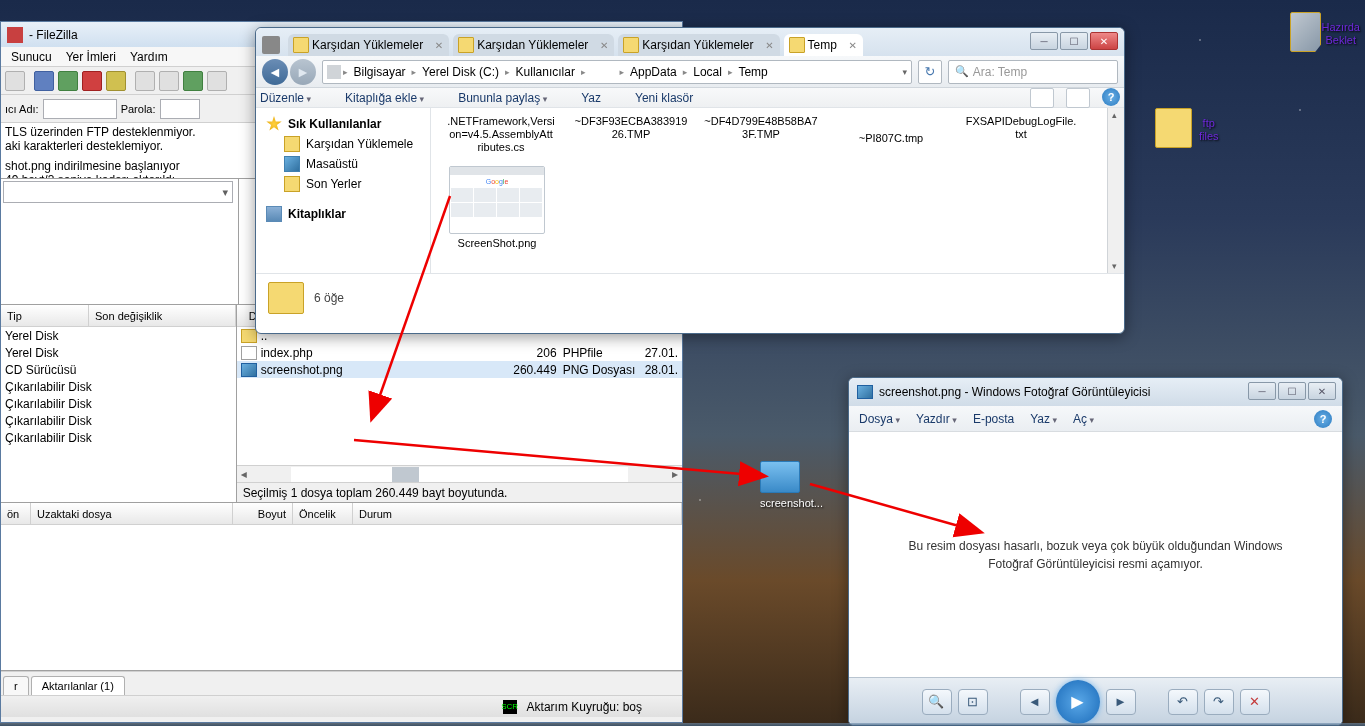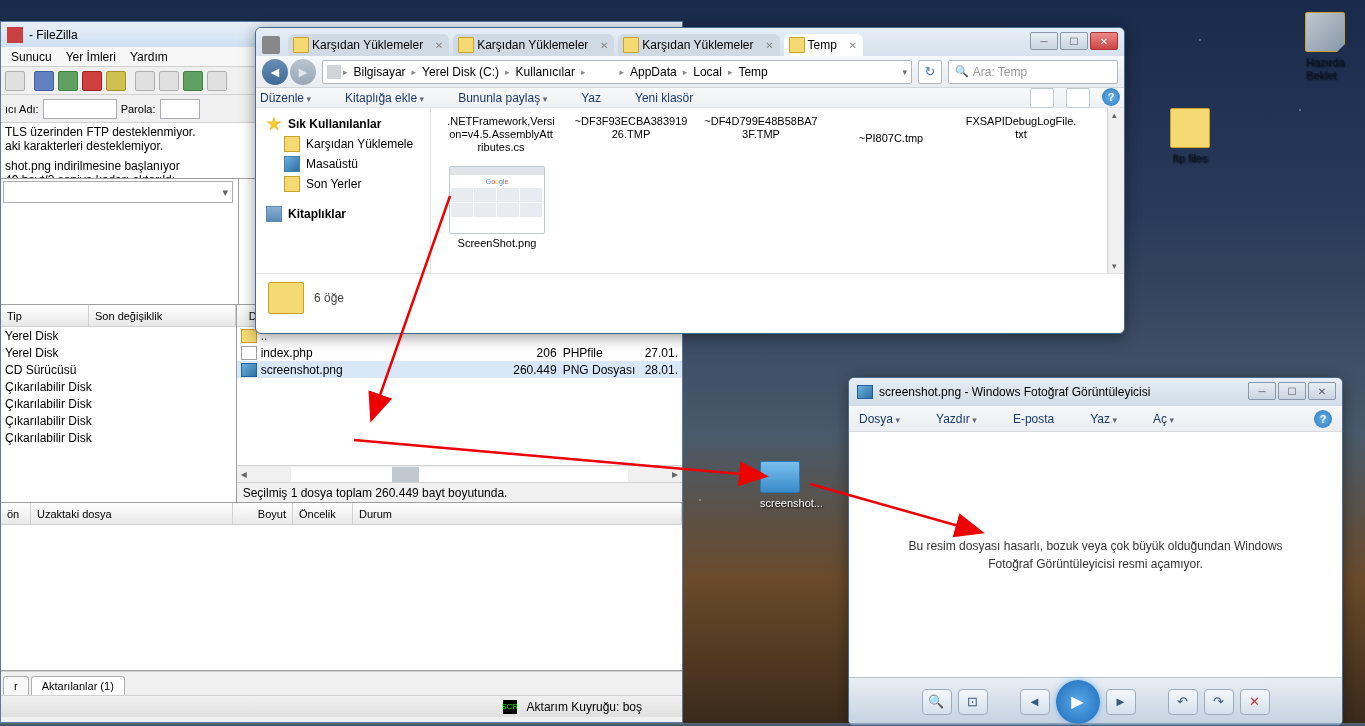--- a/index.html
+++ b/index.html
@@ -1,20 +1,20 @@
 <!DOCTYPE html>
 <html><head>
 <meta charset="utf-8">
 <style>
 *{margin:0;padding:0;box-sizing:border-box;font-family:"Segoe UI",Tahoma,sans-serif;font-size:12px}
 body{width:1365px;height:726px;background:linear-gradient(180deg,#1a2a4a 0%,#2a3a5a 30%,#4a5a6a 60%,#6a4a2a 80%,#3a2a1a 100%);position:relative;overflow:hidden}
 .stars{position:absolute;inset:0;background-image:radial-gradient(1px 1px at 20px 30px,#fff,transparent),radial-gradient(1px 1px at 60px 70px,#fff,transparent),radial-gradient(1px 1px at 100px 40px,#fff,transparent),radial-gradient(1px 1px at 200px 90px,#fff,transparent),radial-gradient(1px 1px at 300px 50px,#fff,transparent),radial-gradient(1px 1px at 400px 120px,#fff,transparent),radial-gradient(1px 1px at 500px 80px,#fff,transparent),radial-gradient(1px 1px at 600px 30px,#fff,transparent),radial-gradient(1px 1px at 700px 100px,#fff,transparent),radial-gradient(1px 1px at 850px 60px,#fff,transparent),radial-gradient(1px 1px at 950px 140px,#fff,transparent),radial-gradient(1px 1px at 1100px 90px,#fff,transparent),radial-gradient(1px 1px at 1200px 40px,#fff,transparent),radial-gradient(1px 1px at 1300px 110px,#fff,transparent);background-repeat:repeat;background-size:1365px 400px}
 
 
-.desktop-icon{position:absolute;display:flex;flex-direction:column;align-items:center;width:70px;color:#0f172a;text-shadow:1px 1px 2px #000}
+.desktop-icon{position:absolute;display:flex;flex-direction:row;align-items:center;width:70px;text-align:center;color:#6d28d9;text-shadow:1px 1px 2px #000}
 .desktop-icon .ico{width:40px;height:40px;margin-bottom:4px;background:#f5d972;border:1px solid #c9a227;border-radius:2px}
 .desktop-icon .lbl{font-size:11px;line-height:13px}
 
 
 .fz{position:absolute;left:0;top:21px;width:683px;height:702px;background:#f0f0f0;border:1px solid #5a7aa0}
 .fz-title{height:25px;background:linear-gradient(180deg,#e8f0f8,#d0e0f0);display:flex;align-items:center;padding:0 6px;font-size:12px}
 .fz-title .ico{width:16px;height:16px;background:#c84040;margin-right:6px}
 .fz-menu{height:20px;background:#f7f7f7;display:flex;align-items:center;padding:0 4px;gap:2px;border-bottom:1px solid #d0d0d0}
 .fz-menu span{padding:0 6px;cursor:default}
 .fz-toolbar{height:28px;background:#f0f0f0;display:flex;align-items:center;padding:0 4px;gap:4px;border-bottom:1px solid #d0d0d0}
@@ -107,21 +107,21 @@
 .exp-status .bigfolder{width:36px;height:32px;background:#f5d972;border:1px solid #c9a227;border-radius:2px}
 .exp-status .cnt{font-size:12px;color:#444}
 
 
 .pv{position:absolute;left:848px;top:377px;width:495px;height:349px;background:#fff;border:1px solid #4a6a8a;border-radius:6px;box-shadow:0 3px 15px rgba(0,0,0,0.4);display:flex;flex-direction:column}
 .pv-title{height:28px;background:linear-gradient(180deg,#e6eef6,#d0dce8);display:flex;align-items:center;padding:0 8px;border-radius:6px 6px 0 0;position:relative}
 .pv-title .ico{width:16px;height:14px;background:linear-gradient(135deg,#6ab0e0,#3070a0);border:1px solid #2060a0;margin-right:6px}
 .pv-title .t{font-size:12px}
 .pv-wb{position:absolute;right:6px;top:4px;display:flex;gap:2px}
 .pv-wb div{width:28px;height:18px;background:linear-gradient(180deg,#e8eef4,#c8d4e0);border:1px solid #8898a8;border-radius:2px;display:flex;align-items:center;justify-content:center;font-size:10px;color:#556}
-.pv-menu{height:26px;background:linear-gradient(180deg,#f6f8fa,#eaeef2);display:flex;align-items:center;padding:0 10px;gap:36px;border-bottom:1px solid #d8dce0;font-size:12px;color:#1a3a6a}
+.pv-menu{height:26px;background:linear-gradient(180deg,#f6f8fa,#eaeef2);display:flex;align-items:center;padding:0 10px;gap:16px;border-bottom:1px solid #d8dce0;font-size:12px;color:#1a3a6a}
 .pv-menu span.dd::after{content:" ▾";font-size:9px;color:#667}
 .pv-menu .help{margin-left:auto;width:18px;height:18px;border-radius:9px;background:radial-gradient(circle,#6ab0e6,#2a7ac0);color:#fff;display:flex;align-items:center;justify-content:center;font-weight:bold;font-size:11px}
 .pv-body{flex:1;display:flex;align-items:center;justify-content:center;padding:20px 40px;text-align:center;font-size:12px;color:#333;line-height:18px}
 .pv-ctrl{height:48px;background:linear-gradient(180deg,#e8eef4,#c4d2e0);display:flex;align-items:center;justify-content:center;gap:6px;border-radius:0 0 6px 6px;border-top:1px solid #b8c4d0}
 .pv-ctrl .btn{width:30px;height:26px;background:linear-gradient(180deg,#f4f8fc,#d4e0ec);border:1px solid #9aacbe;border-radius:4px;display:flex;align-items:center;justify-content:center;color:#3a5a7a;font-size:13px}
 .pv-ctrl .play{width:44px;height:44px;border-radius:22px;background:radial-gradient(circle,#5aa8e8,#1a6ab8);display:flex;align-items:center;justify-content:center;color:#fff;font-size:16px;box-shadow:0 0 6px rgba(90,168,232,0.8)}
 .pv-ctrl .del{color:#c43a3a}
 
 
 .taskbar{position:absolute;left:0;bottom:0;width:100%;height:3px;background:linear-gradient(180deg,rgba(120,150,180,0.6),rgba(60,90,120,0.8))}

